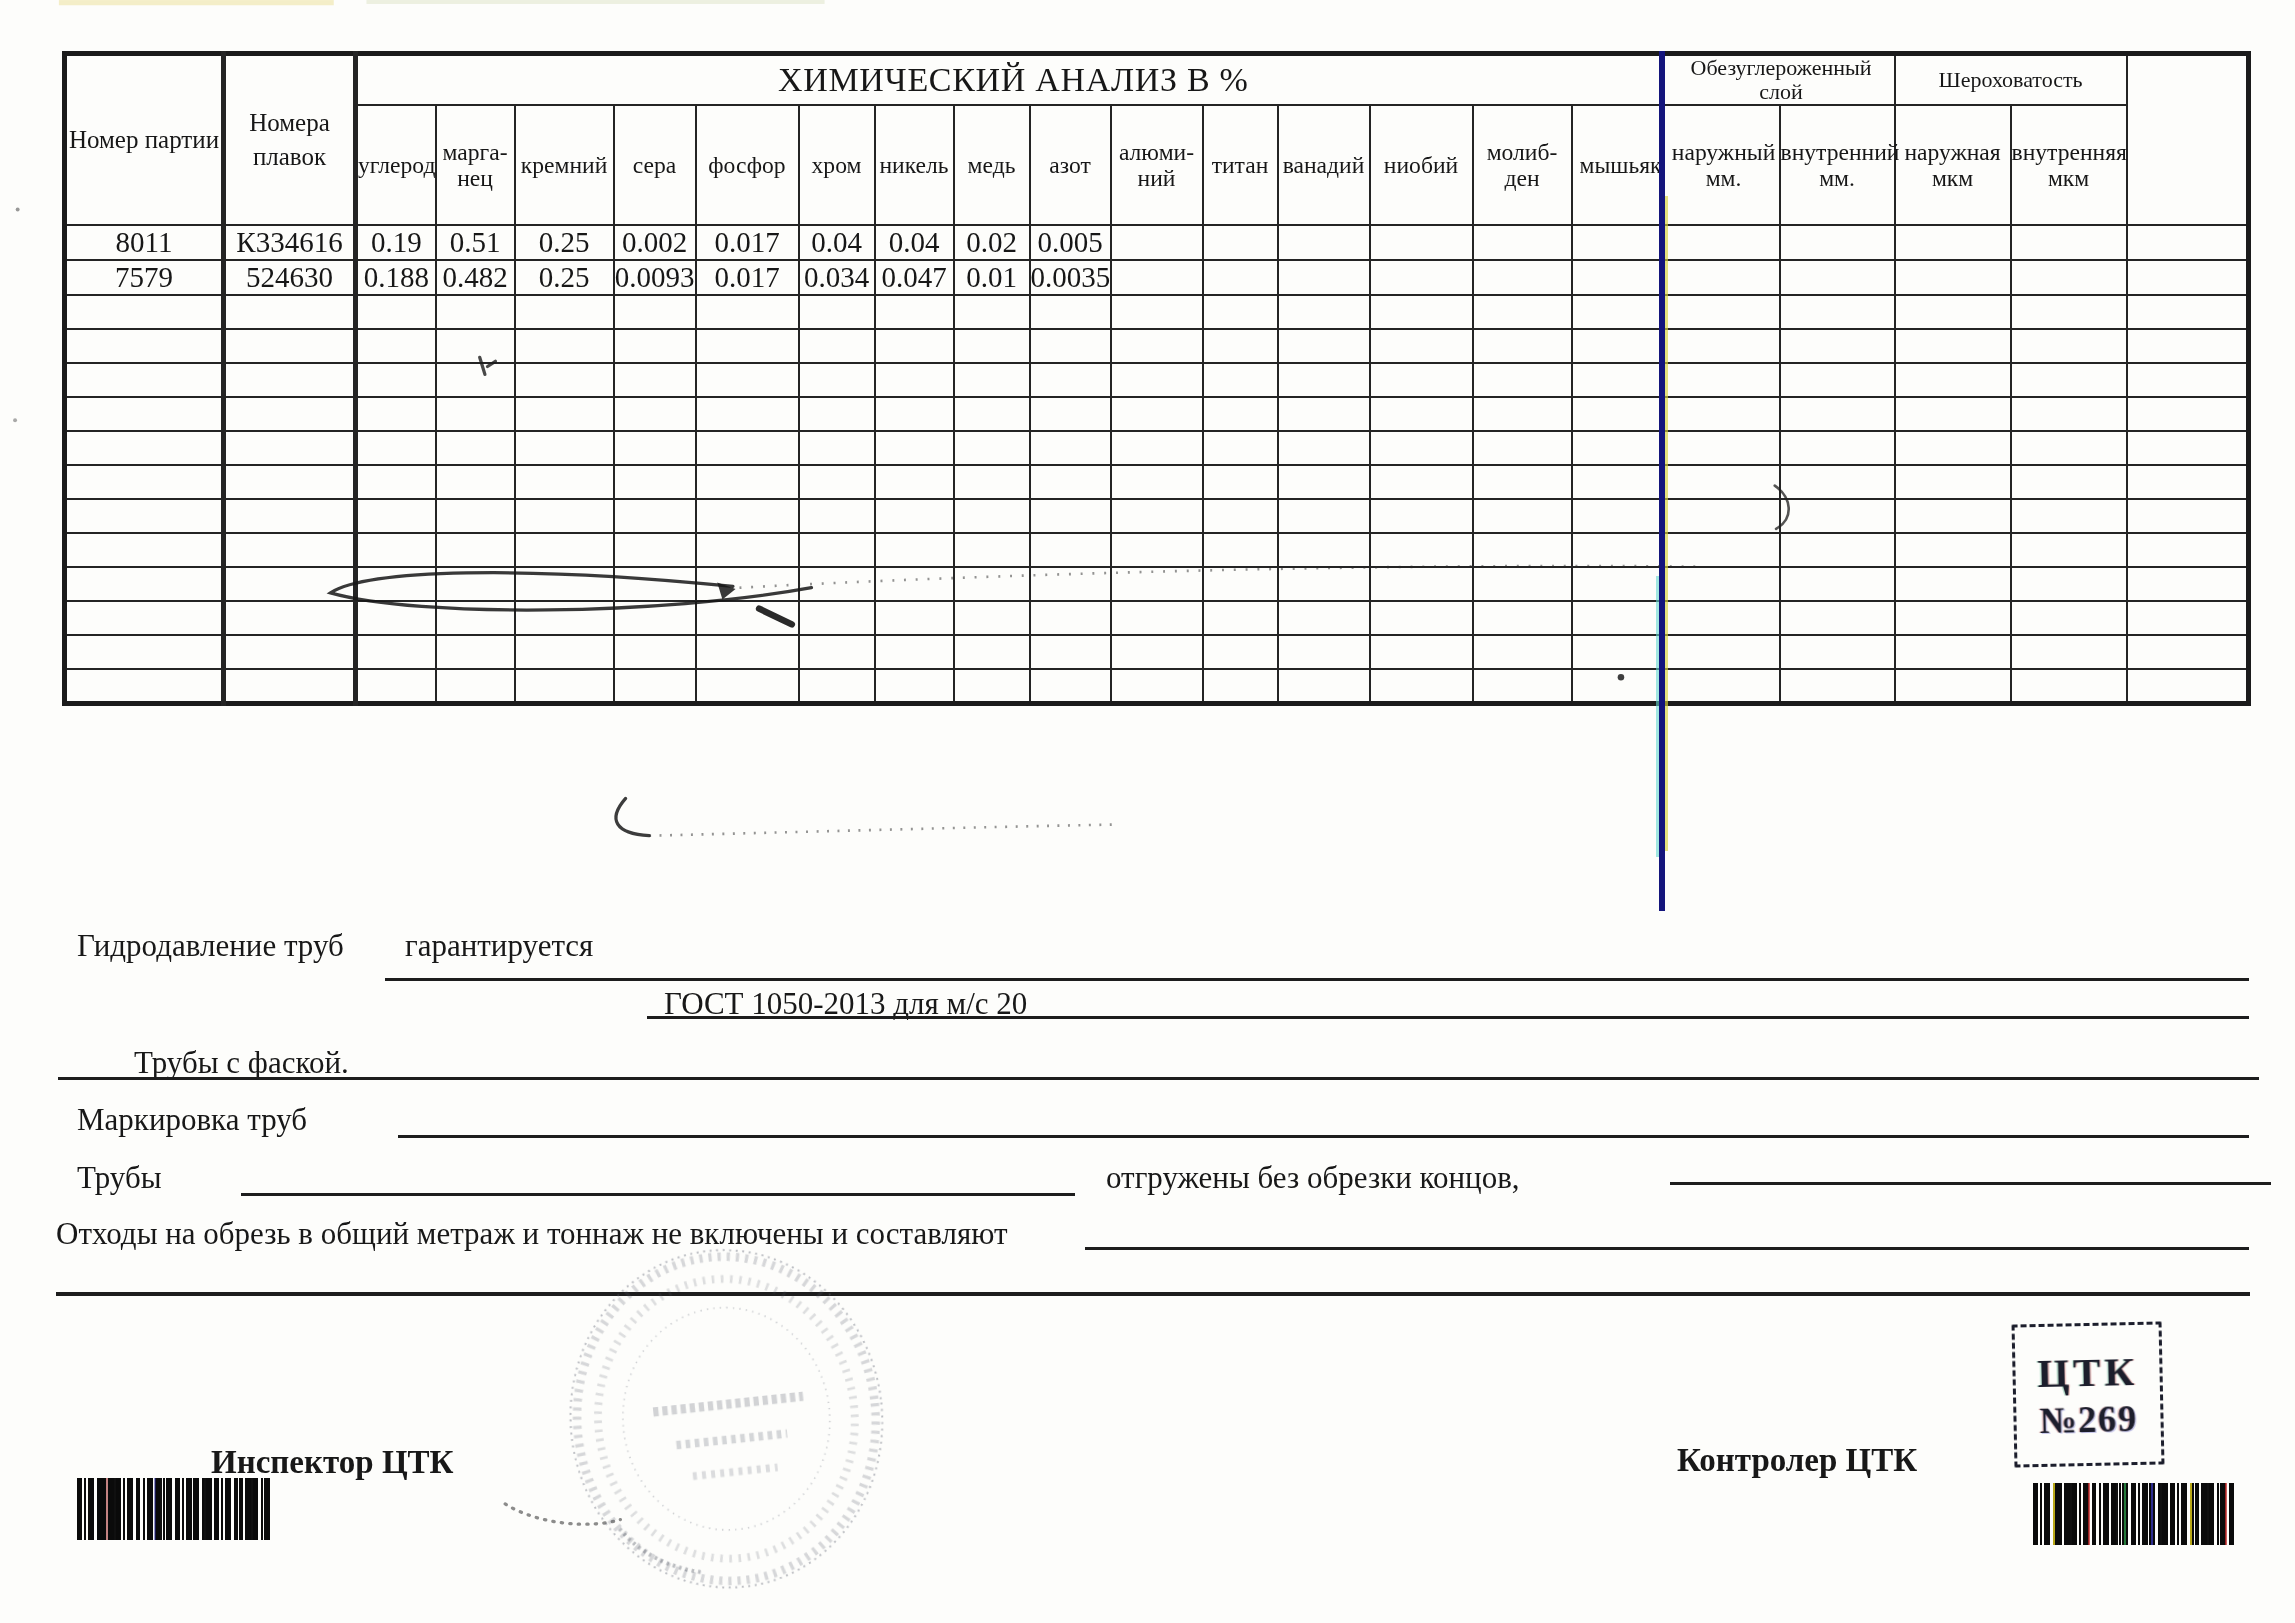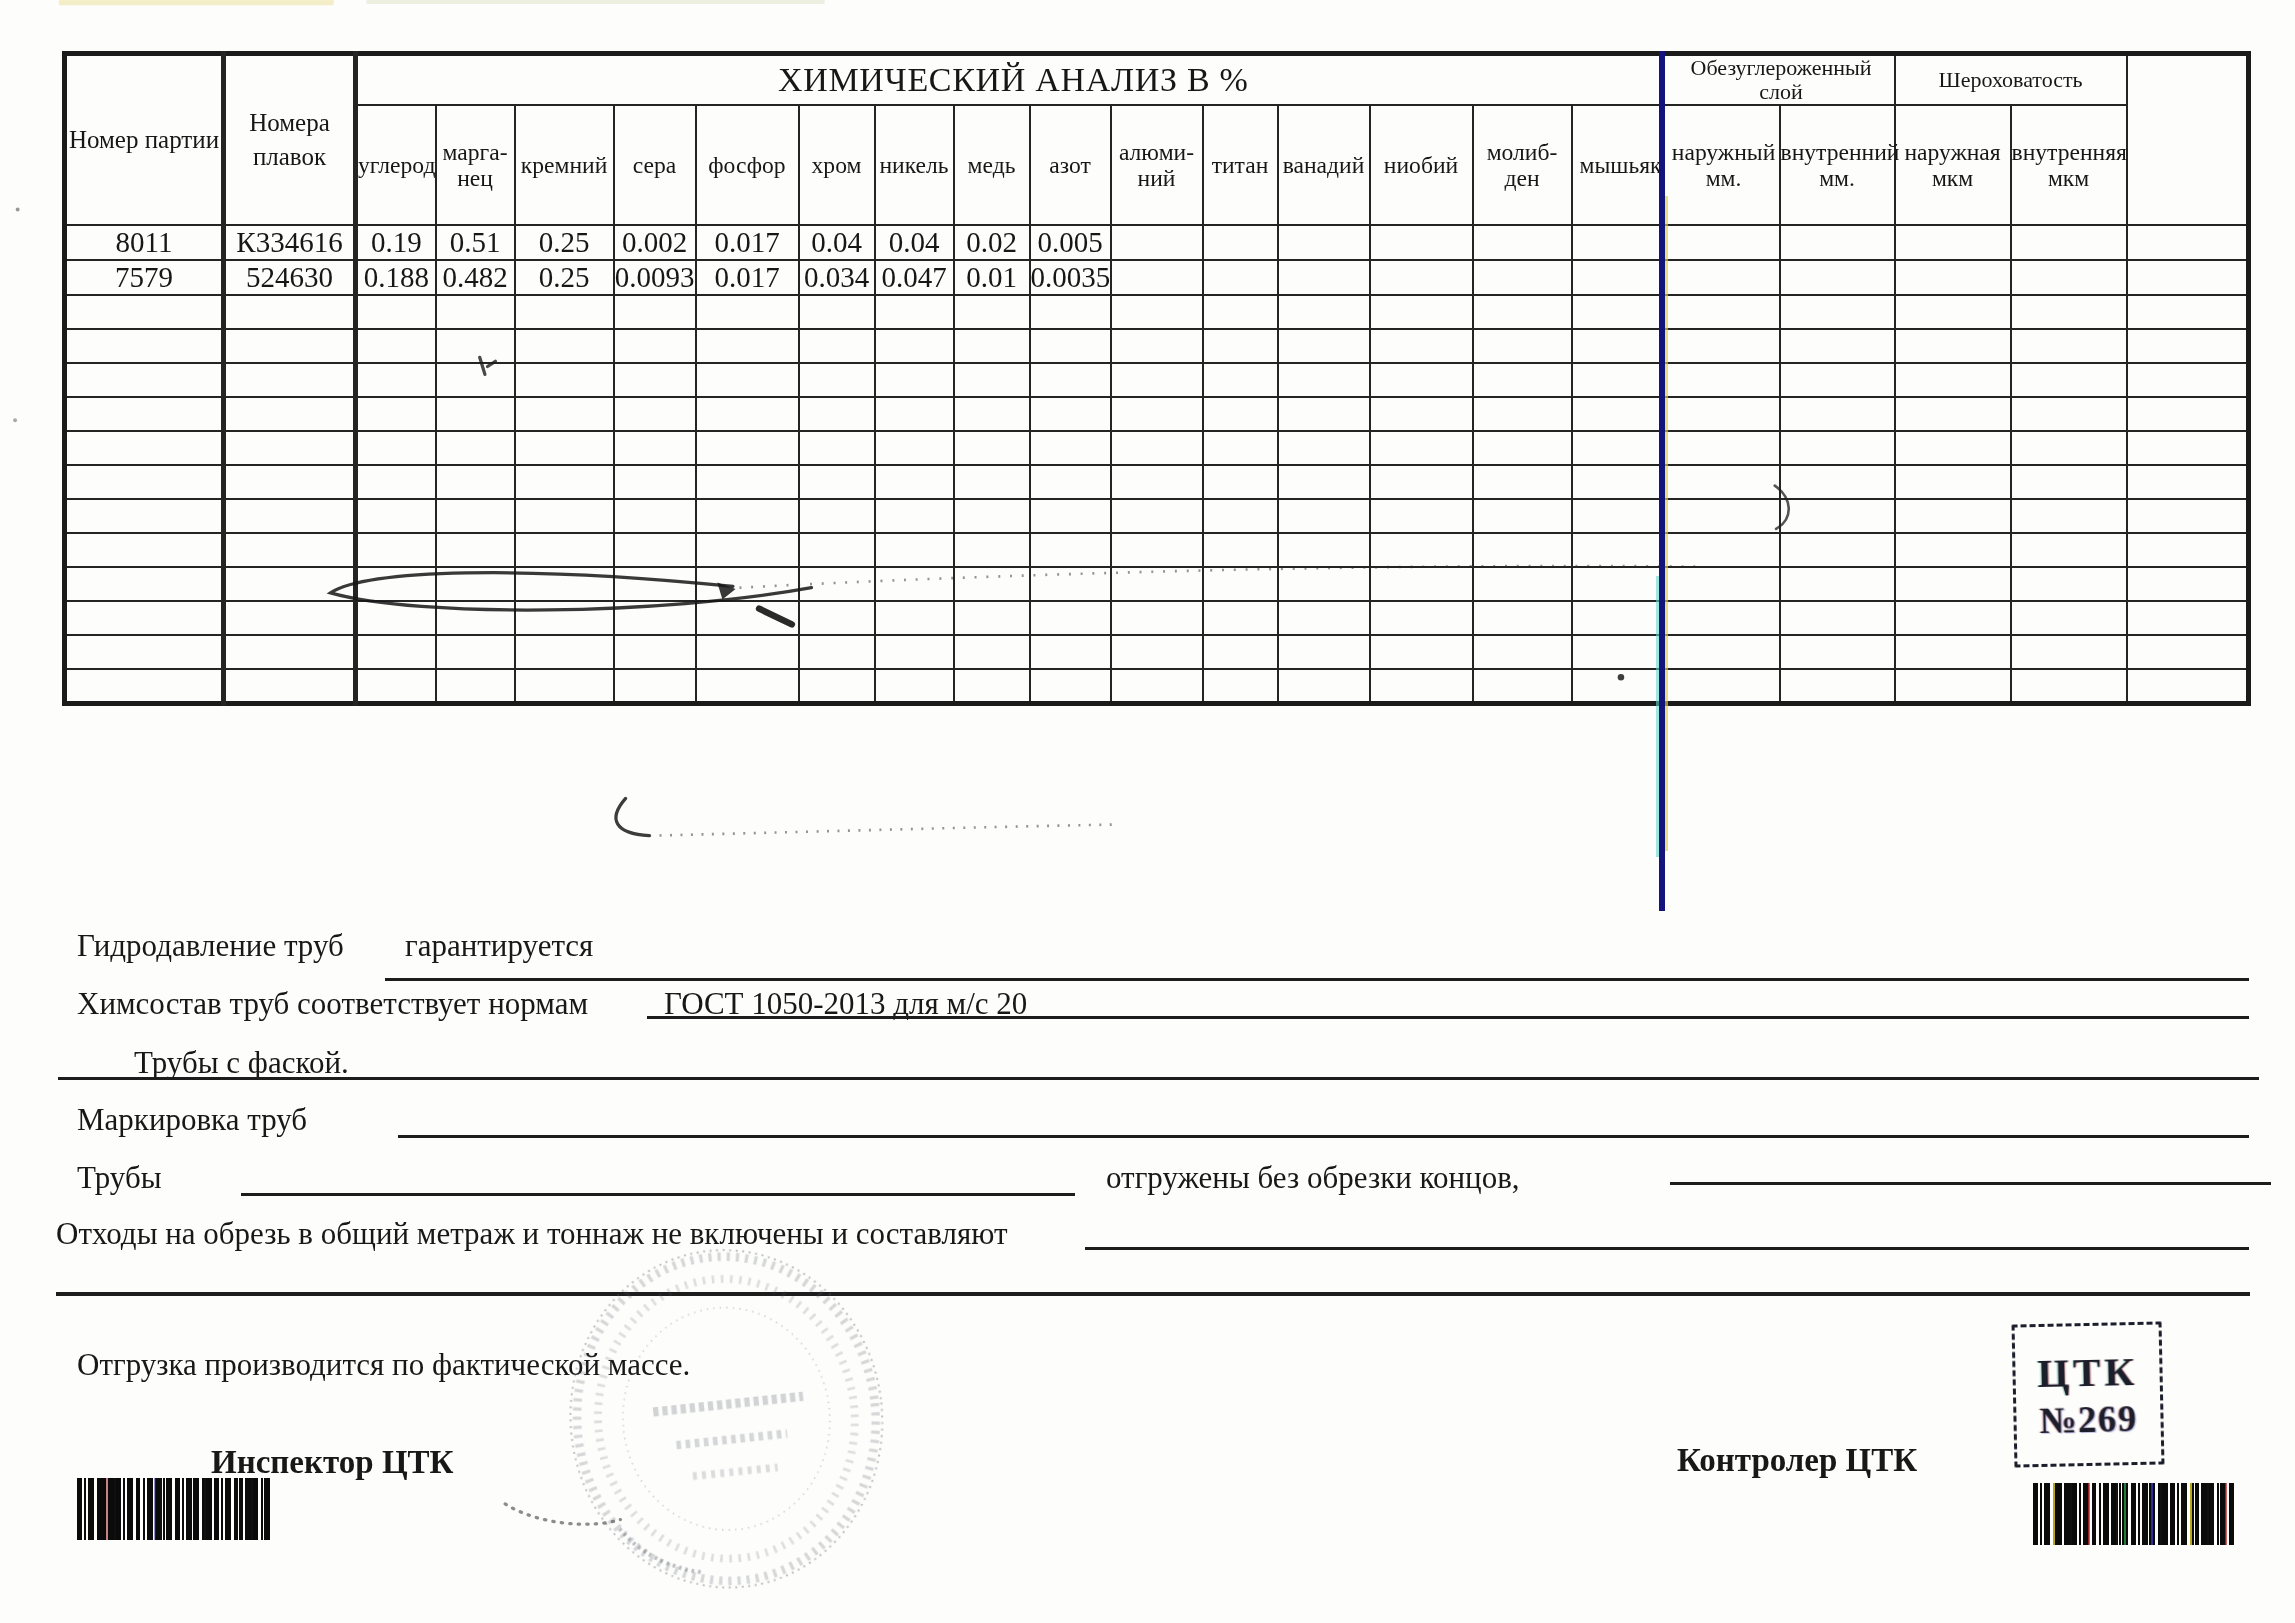--- a/index.html
+++ b/index.html
@@ -475,41 +475,39 @@
   </table>
 
   <div class="blue-line"></div>
   <div class="blue-line-fringe-y"></div>
   <div class="blue-line-fringe-c"></div>
 
   <div class="tline" style="left:77px;top:928px;">Гидродавление труб</div>
   <div class="tline" style="left:405px;top:928px;">гарантируется</div>
   <div class="rule" style="left:385px;top:978px;width:1864px;"></div>
 
-  <div class="tline" style="left:77px;top:986px;">Химсостав труб соответствует нормам</div>
   <div class="tline" style="left:664px;top:986px;">ГОСТ 1050-2013 для м/с 20</div>
   <div class="rule" style="left:647px;top:1016px;width:1602px;"></div>
 
   <div class="tline" style="left:134px;top:1045px;">Трубы с фаской.</div>
   <div class="rule" style="left:58px;top:1077px;width:2201px;"></div>
 
   <div class="tline" style="left:77px;top:1102px;">Маркировка труб</div>
   <div class="rule" style="left:398px;top:1135px;width:1851px;"></div>
 
   <div class="tline" style="left:77px;top:1160px;">Трубы</div>
   <div class="tline" style="left:1106px;top:1160px;">отгружены без обрезки концов,</div>
   <div class="rule" style="left:241px;top:1193px;width:834px;"></div>
   <div class="rule" style="left:1670px;top:1182px;width:601px;"></div>
 
   <div class="tline" style="left:56px;top:1216px;">Отходы на обрезь в общий метраж и тоннаж не включены и составляют</div>
   <div class="rule" style="left:1085px;top:1247px;width:1164px;"></div>
 
   <div class="rule big" style="left:56px;top:1292px;width:2194px;"></div>
 
-  <div class="tline" style="left:77px;top:1347px;">Отгрузка производится по фактической массе.</div>
 
   <div class="tline sig" style="left:191px;top:1444px;margin-left:20px;">Инспектор ЦТК</div>
   <div class="tline sig" style="left:1677px;top:1442px;">Контролер ЦТК</div>
 
   <div class="ctk-stamp">
     <div class="l1">ЦТК</div>
     <div class="l2">№269</div>
   </div>
 
   <div class="barcode left"></div>

